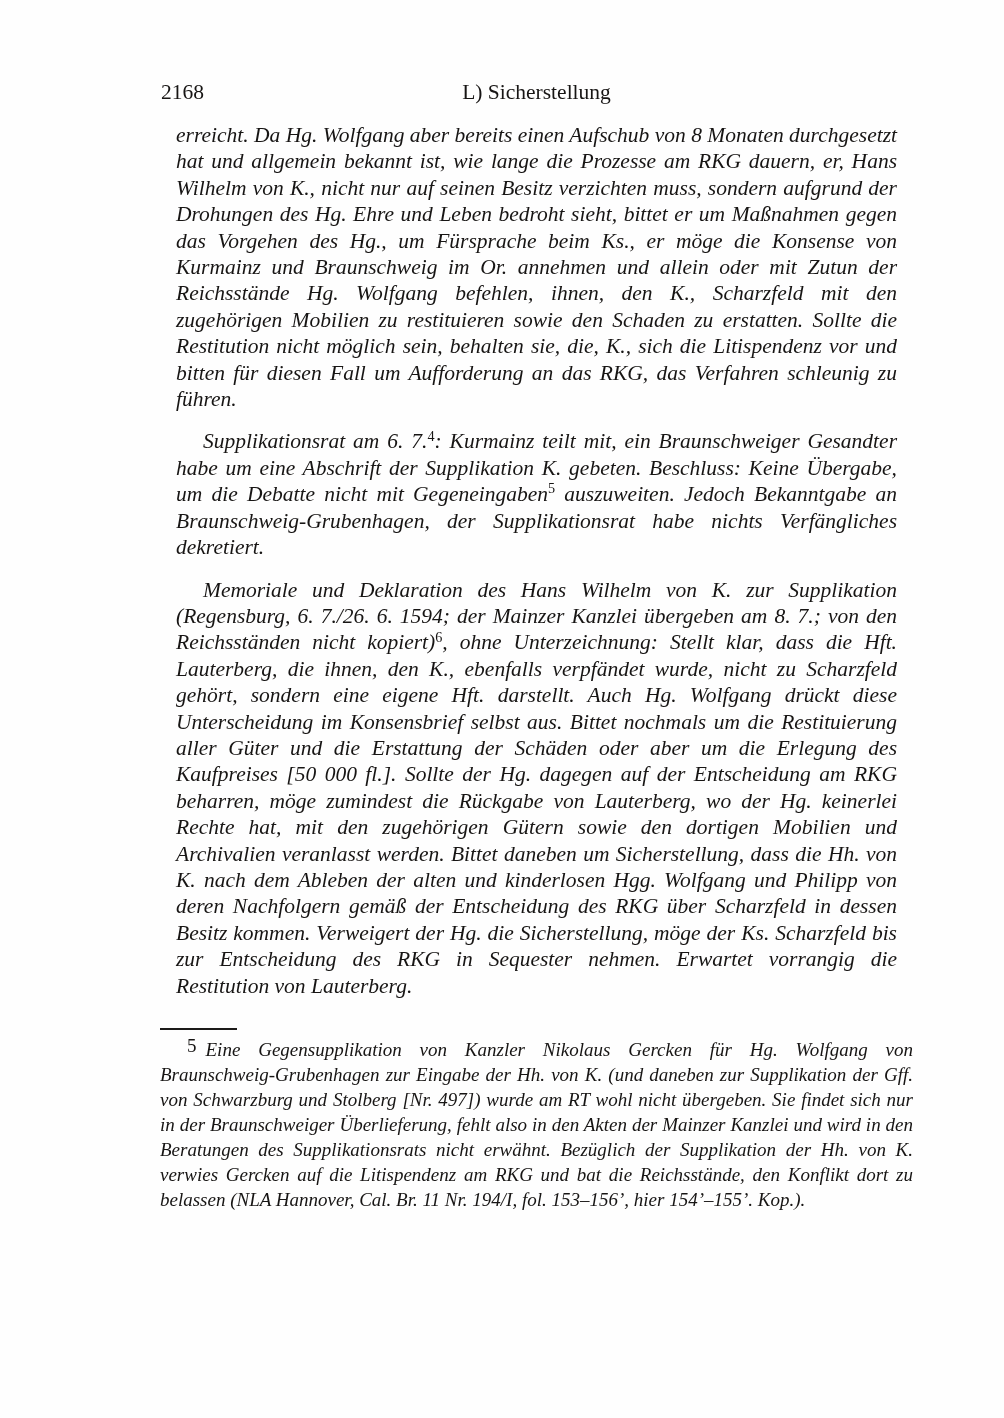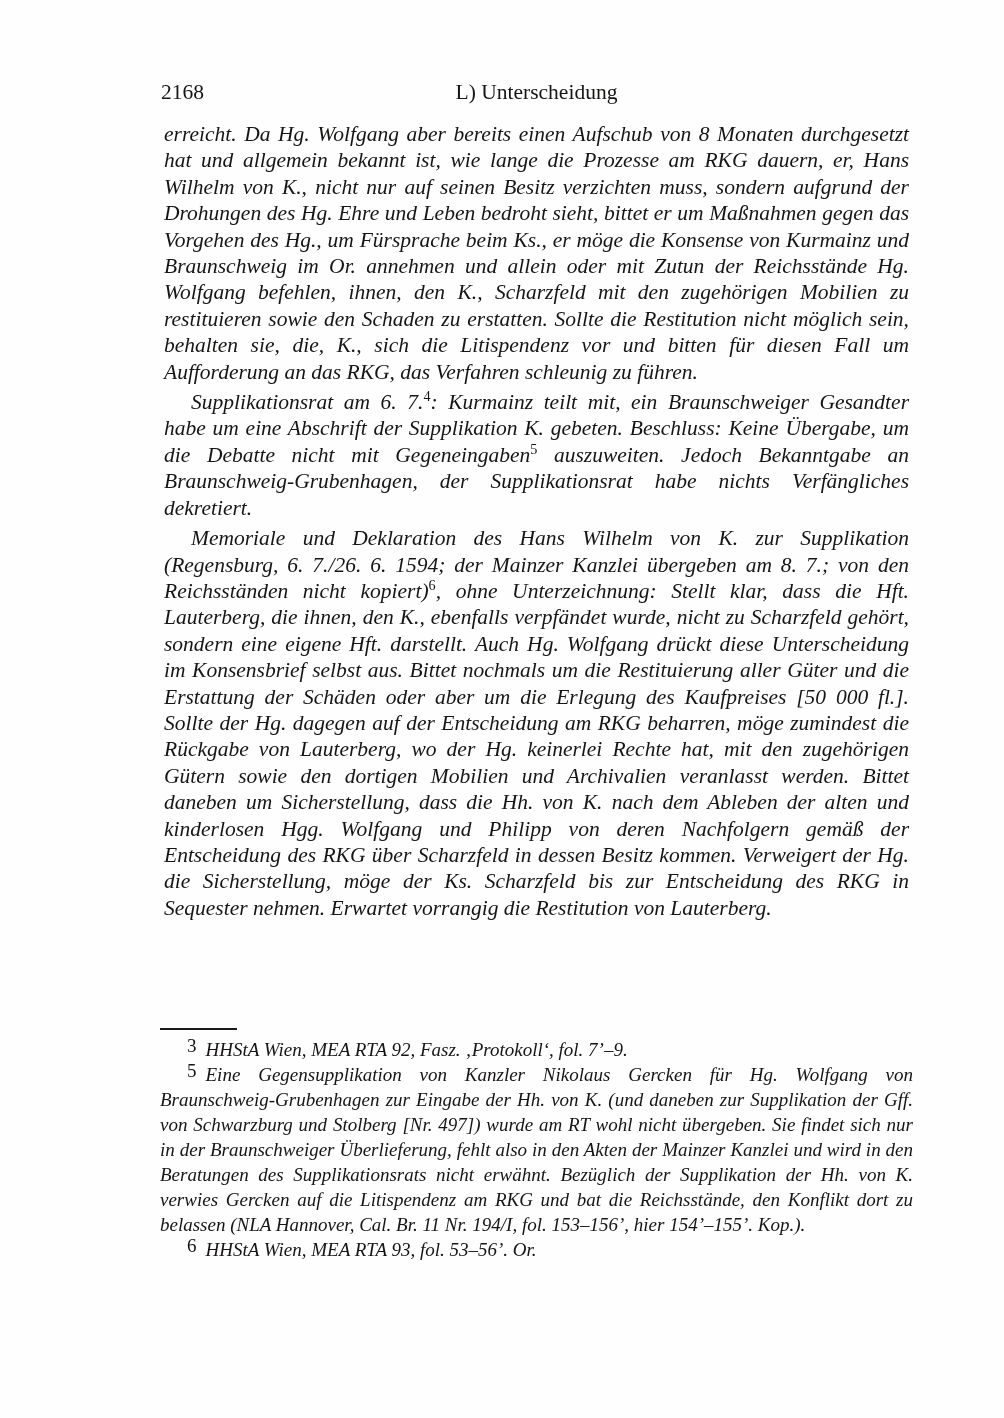--- a/index.html
+++ b/index.html
@@ -38,21 +38,21 @@
     text-align: center;
   }
   .body-text {
     margin-top: 15px;
     font-style: italic;
     font-size: 21.5px;
     line-height: 26.4px;
     text-align: justify;
   }
   .para {
-    margin: 4px;
+    margin: 16px;
     padding: 0;
   }
   .para.indent {
     text-indent: 27px;
   }
   .body-text sup.fn-ref {
     font-style: normal;
     font-size: 0.66em;
     line-height: 0;
     vertical-align: baseline;
@@ -87,34 +87,32 @@
   }
 </style>
 </head>
 <body>
 
 <div class="page">
 
   <div class="textblock">
     <header class="page-header">
       <span class="page-number">2168</span>
-      <span class="running-head">L) Unterscheidung</span>
+      <span class="running-head">L) Sicherstellung</span>
     </header>
 
     <main class="body-text">
 
     <p class="para">erreicht. Da Hg. Wolfgang aber bereits einen Aufschub von 8 Monaten durchgesetzt hat und allgemein bekannt ist, wie lange die Prozesse am RKG dauern, er, Hans Wilhelm von K., nicht nur auf seinen Besitz verzichten muss, sondern aufgrund der Drohungen des Hg. Ehre und Leben bedroht sieht, bittet er um Maßnahmen gegen das Vorgehen des Hg., um Fürsprache beim Ks., er möge die Konsense von Kurmainz und Braunschweig im Or. annehmen und allein oder mit Zutun der Reichsstände Hg. Wolfgang befehlen, ihnen, den K., Scharzfeld mit den zugehörigen Mobilien zu restituieren sowie den Schaden zu erstatten. Sollte die Restitution nicht möglich sein, behalten sie, die, K., sich die Litispendenz vor und bitten für diesen Fall um Aufforderung an das RKG, das Verfahren schleunig zu führen.</p>
         <p class="para indent">Supplikationsrat am 6. 7.<sup class="fn-ref">4</sup>: Kurmainz teilt mit, ein Braunschweiger Gesandter habe um eine Abschrift der Supplikation K. gebeten. Beschluss: Keine Übergabe, um die Debatte nicht mit Gegeneingaben<sup class="fn-ref">5</sup> auszuweiten. Jedoch Bekanntgabe an Braunschweig-Grubenhagen, der Supplikationsrat habe nichts Verfängliches dekretiert.</p>
         <p class="para indent">Memoriale und Deklaration des Hans Wilhelm von K. zur Supplikation (Regensburg, 6. 7./26. 6. 1594; der Mainzer Kanzlei übergeben am 8. 7.; von den Reichsständen nicht kopiert)<sup class="fn-ref">6</sup>, ohne Unterzeichnung: Stellt klar, dass die Hft. Lauterberg, die ihnen, den K., ebenfalls verpfändet wurde, nicht zu Scharzfeld gehört, sondern eine eigene Hft. darstellt. Auch Hg. Wolfgang drückt diese Unterscheidung im Konsensbrief selbst aus. Bittet nochmals um die Restituierung aller Güter und die Erstattung der Schäden oder aber um die Erlegung des Kaufpreises [50 000 fl.]. Sollte der Hg. dagegen auf der Entscheidung am RKG beharren, möge zumindest die Rückgabe von Lauterberg, wo der Hg. keinerlei Rechte hat, mit den zugehörigen Gütern sowie den dortigen Mobilien und Archivalien veranlasst werden. Bittet daneben um Sicherstellung, dass die Hh. von K. nach dem Ableben der alten und kinderlosen Hgg. Wolfgang und Philipp von deren Nachfolgern gemäß der Entscheidung des RKG über Scharzfeld in dessen Besitz kommen. Verweigert der Hg. die Sicherstellung, möge der Ks. Scharzfeld bis zur Entscheidung des RKG in Sequester nehmen. Erwartet vorrangig die Restitution von Lauterberg.</p>
       </main>
   </div>
 
   <footer class="footnotes">
     <hr class="fn-rule">
     <div>
 
-    <p class="footnote"><span class="fn-num">3</span><span class="fn-text">HHStA Wien, MEA RTA 92, Fasz. ‚Protokoll‘, fol. 7’–9.</span></p>
         <p class="footnote"><span class="fn-num">5</span><span class="fn-text">Eine Gegensupplikation von Kanzler Nikolaus Gercken für Hg. Wolfgang von Braunschweig-Grubenhagen zur Eingabe der Hh. von K. (und daneben zur Supplikation der Gff. von Schwarzburg und Stolberg [Nr. 497]) wurde am RT wohl nicht übergeben. Sie findet sich nur in der Braunschweiger Überlieferung, fehlt also in den Akten der Mainzer Kanzlei und wird in den Beratungen des Supplikationsrats nicht erwähnt. Bezüglich der Supplikation der Hh. von K. verwies Gercken auf die Litispendenz am RKG und bat die Reichsstände, den Konflikt dort zu belassen (NLA Hannover, Cal. Br. 11 Nr. 194/I, fol. 153–156’, hier 154’–155’. Kop.).</span></p>
-        <p class="footnote"><span class="fn-num">6</span><span class="fn-text">HHStA Wien, MEA RTA 93, fol. 53–56’. Or.</span></p>
       </div>
   </footer>
 
 </div>
 
 </body></html>

